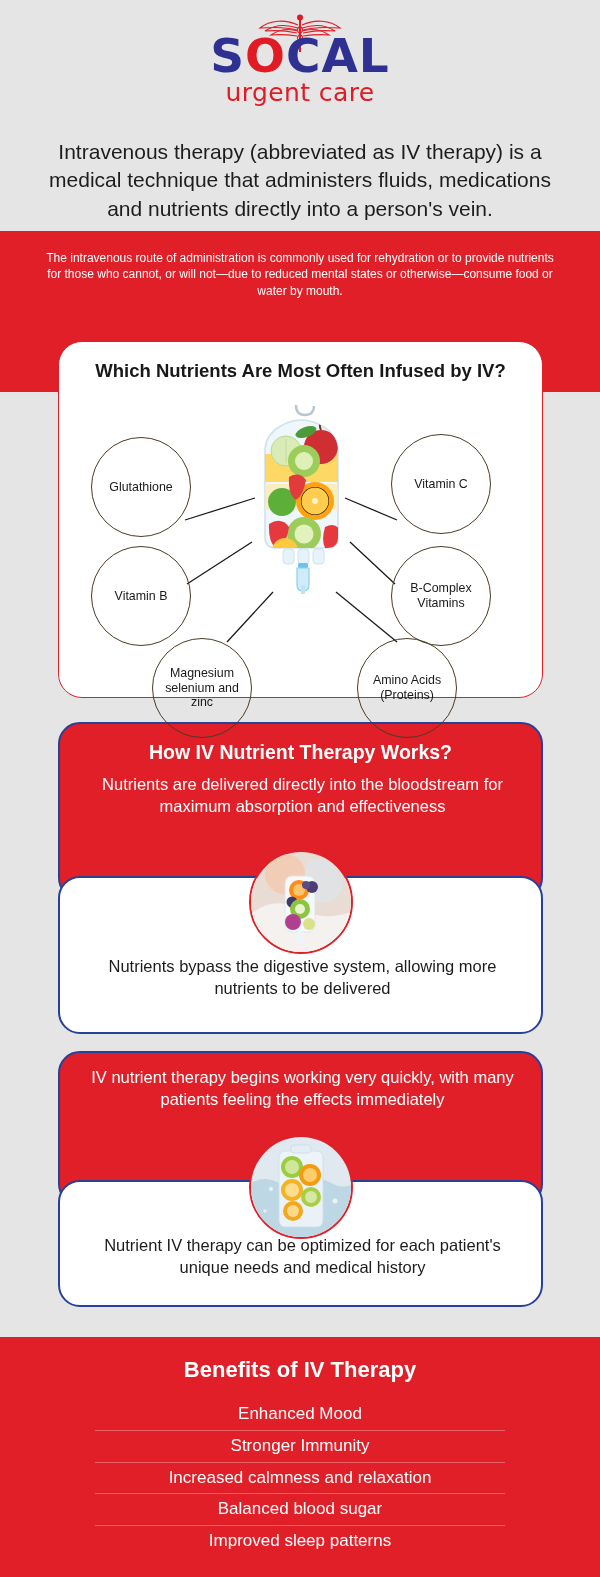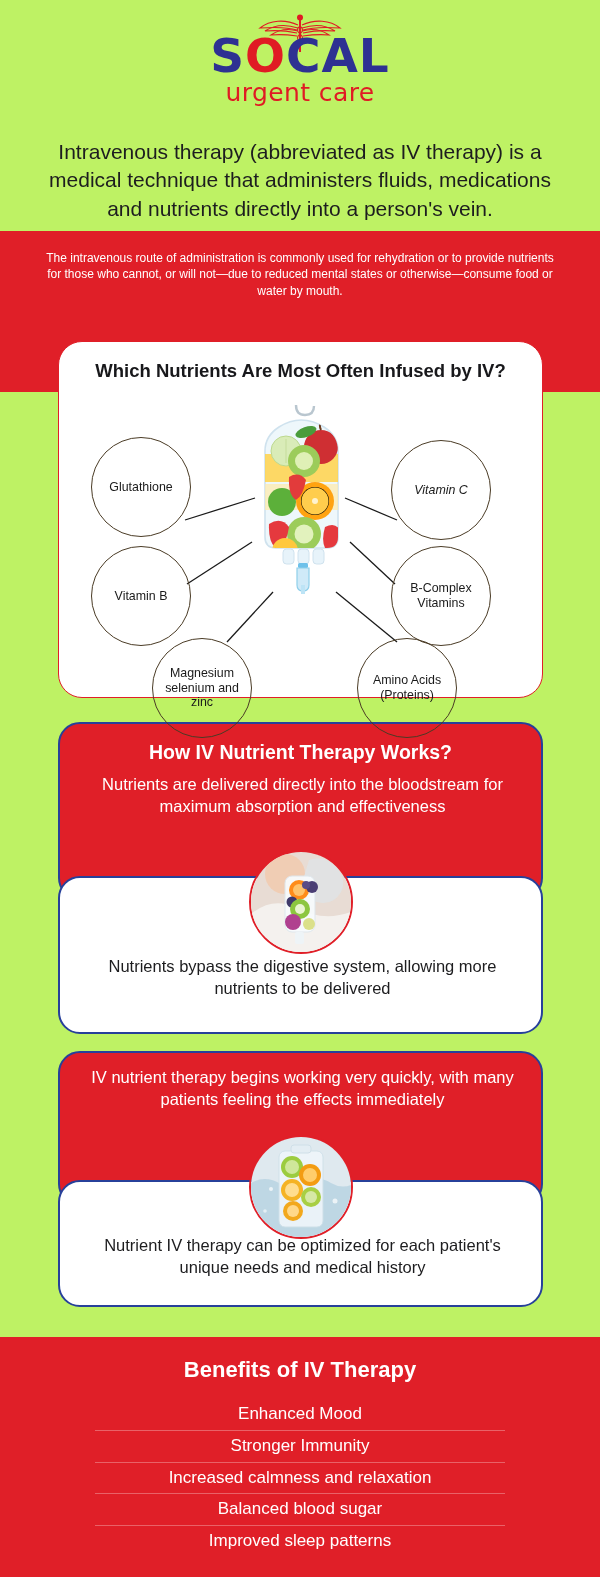--- a/index.html
+++ b/index.html
@@ -7,21 +7,21 @@
     width: 600px;
     height: 1577px;
     background: #ffffff;
     font-family: "Liberation Sans", sans-serif;
     overflow: hidden;
   }
   #page {
     position: relative;
     width: 600px;
     height: 1577px;
-    background: #bef264;
+    background: #e5e5e5;
   }
 
   
   .logo-block {
     position: absolute;
     top: 14px; left: 0; width: 600px;
     text-align: center;
   }
   .caduceus {
     position: relative;
@@ -104,21 +104,21 @@
     align-items: center;
     justify-content: center;
     text-align: center;
     color: #1a1a1a;
     font-size: 12.4px;
     line-height: 1.18;
     background: transparent;
     z-index: 3;
   }
   .nb-0 { left: 32px;  top: 45px;  width: 100px; height: 100px; }
-  .nb-1 { left: 332px; top: 48px;  width: 100px; height: 100px; font-style: italic; }
+  .nb-1 { left: 332px; top: 42px;  width: 100px; height: 100px; }
   .nb-2 { left: 32px;  top: 154px; width: 100px; height: 100px; }
   .nb-3 { left: 332px; top: 154px; width: 100px; height: 100px; }
   .nb-4 { left: 93px; top: 246px; width: 100px; height: 100px; }
   .nb-5 { left: 298px; top: 246px; width: 100px; height: 100px; }
 
   .connectors { position: absolute; inset: 0; z-index: 1; }
 
   
   .iv-bag {
     position: absolute;

